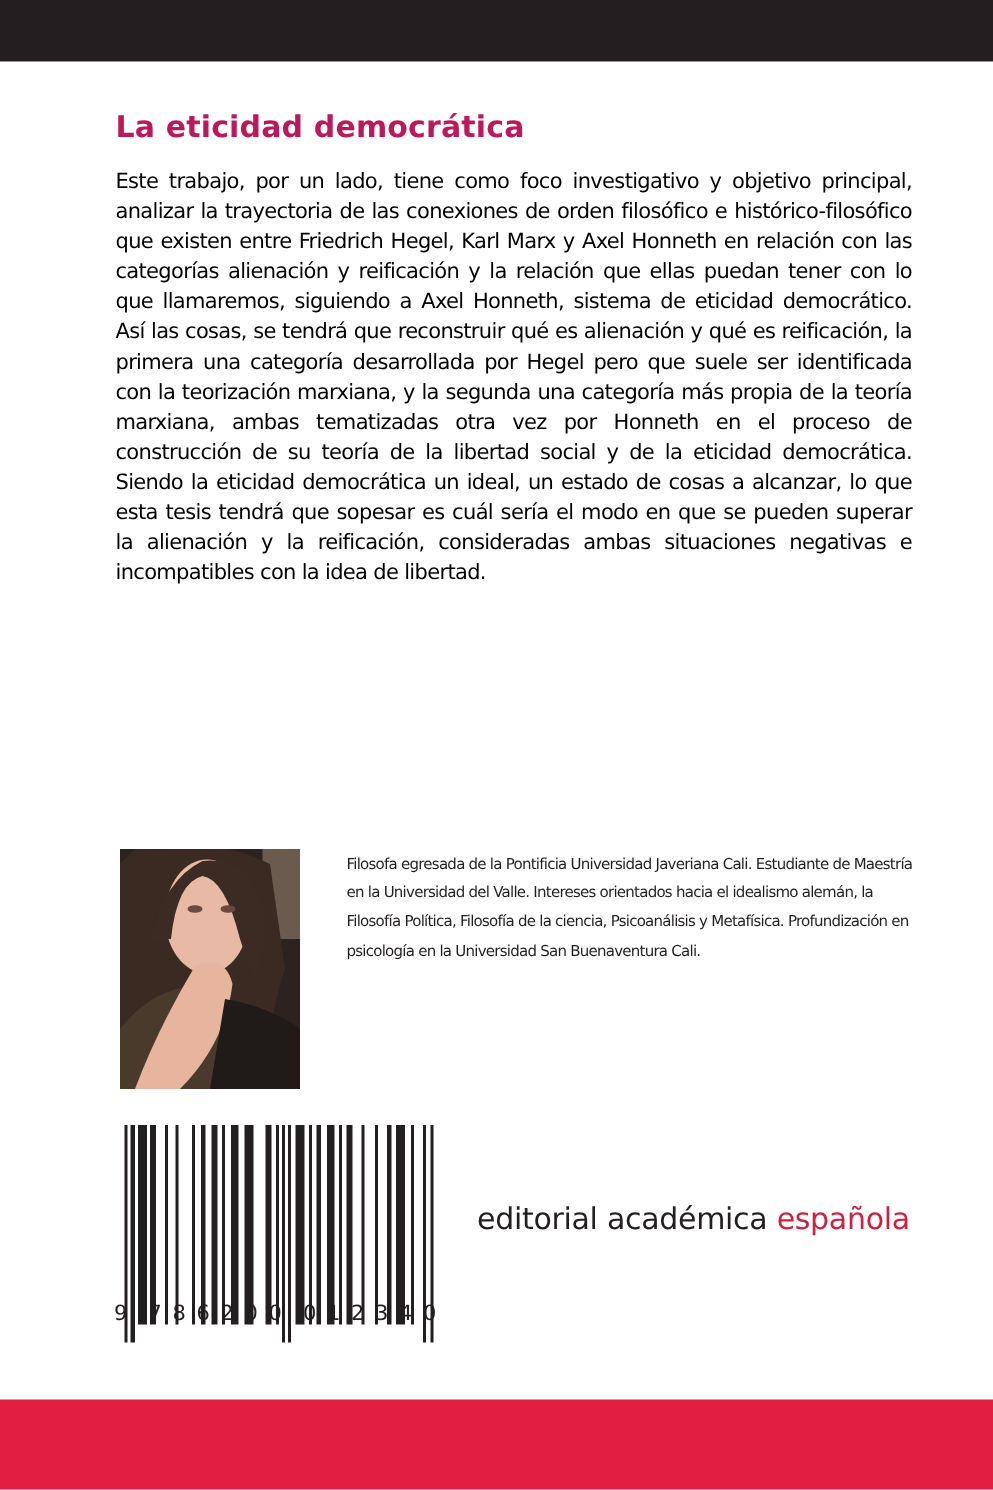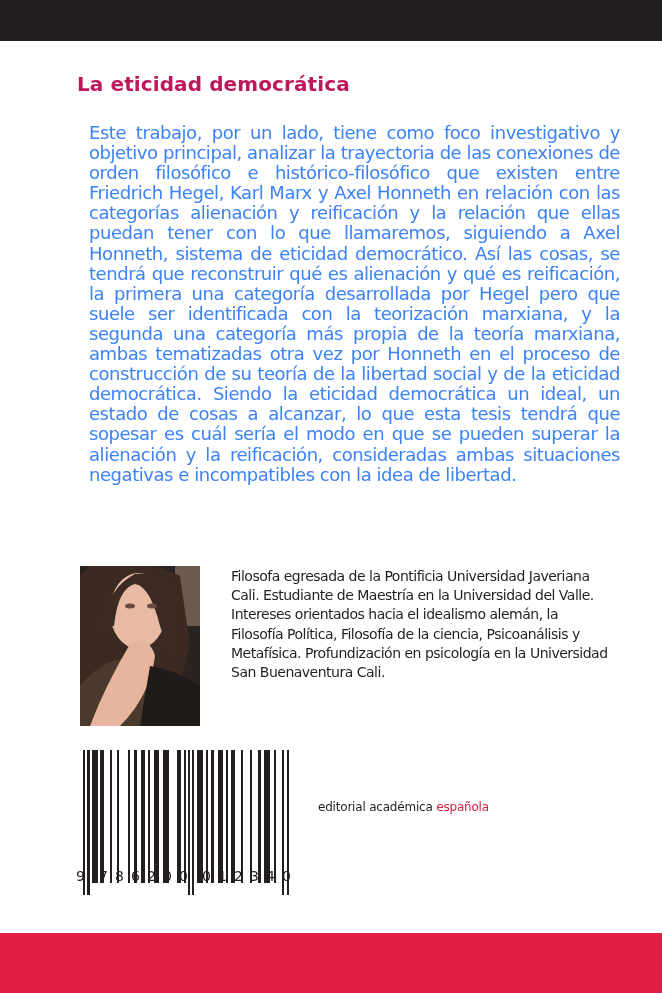--- a/index.html
+++ b/index.html
@@ -11,43 +11,43 @@
   .top-band { position: absolute; left: 0; top: 0; width: 662px; height: 41px; background: #231f20; }
   .bottom-band { position: absolute; left: 0; top: 933px; width: 662px; height: 60px; background: #e01f42; }
   .title {
     position: absolute; left: 77px; top: 72px;
     font-family: "DejaVu Sans", sans-serif; font-weight: bold;
     font-size: 20px; color: #be185d; letter-spacing: 0.1px;
   }
   .blurb {
     position: absolute; left: 77px; top: 111px; width: 531px;
     font-family: "DejaVu Sans", sans-serif;
-    font-size: 18px; line-height: 20.1px; color: #3b82f6;
-    text-align: justify; margin: 12px;
+    font-size: 14px; line-height: 20.1px; color: #000000;
+    text-align: justify; margin: 0;
     letter-spacing: -0.45px;
   }
   .photo {
     position: absolute; left: 80px; top: 566px; width: 120px; height: 160px;
     overflow: hidden; background: #2a2320;
   }
   .bio {
     position: absolute; left: 231px; top: 567px; width: 380px;
     font-family: "DejaVu Sans", sans-serif;
-    font-size: 14px; line-height: 19.2px; color: #231f20;
+    font-size: 10px; line-height: 19.2px; color: #231f20;
     letter-spacing: -0.5px; margin: 0;
   }
   .barcode { position: absolute; left: 78px; top: 748px; width: 222px; height: 150px; }
   .barcode-digits {
     position: absolute; left: 76px; top: 868px; width: 230px;
     font-family: "DejaVu Sans", sans-serif; font-size: 14px; color: #231f20;
   }
   .barcode-digits span { position: absolute; top: 0; }
   .publisher {
     position: absolute; left: 318px; top: 800px;
-    font-family: "DejaVu Sans", sans-serif; font-size: 12px; color: #231f20;
+    font-family: "DejaVu Sans", sans-serif; font-size: 20px; color: #231f20;
     letter-spacing: -0.2px; white-space: nowrap;
   }
   .publisher .accent { color: #d11f3e; }
 </style>
 </head>
 <body>
 
 <div class="top-band"></div>
 
 <div class="title">La eticidad democrática</div>

